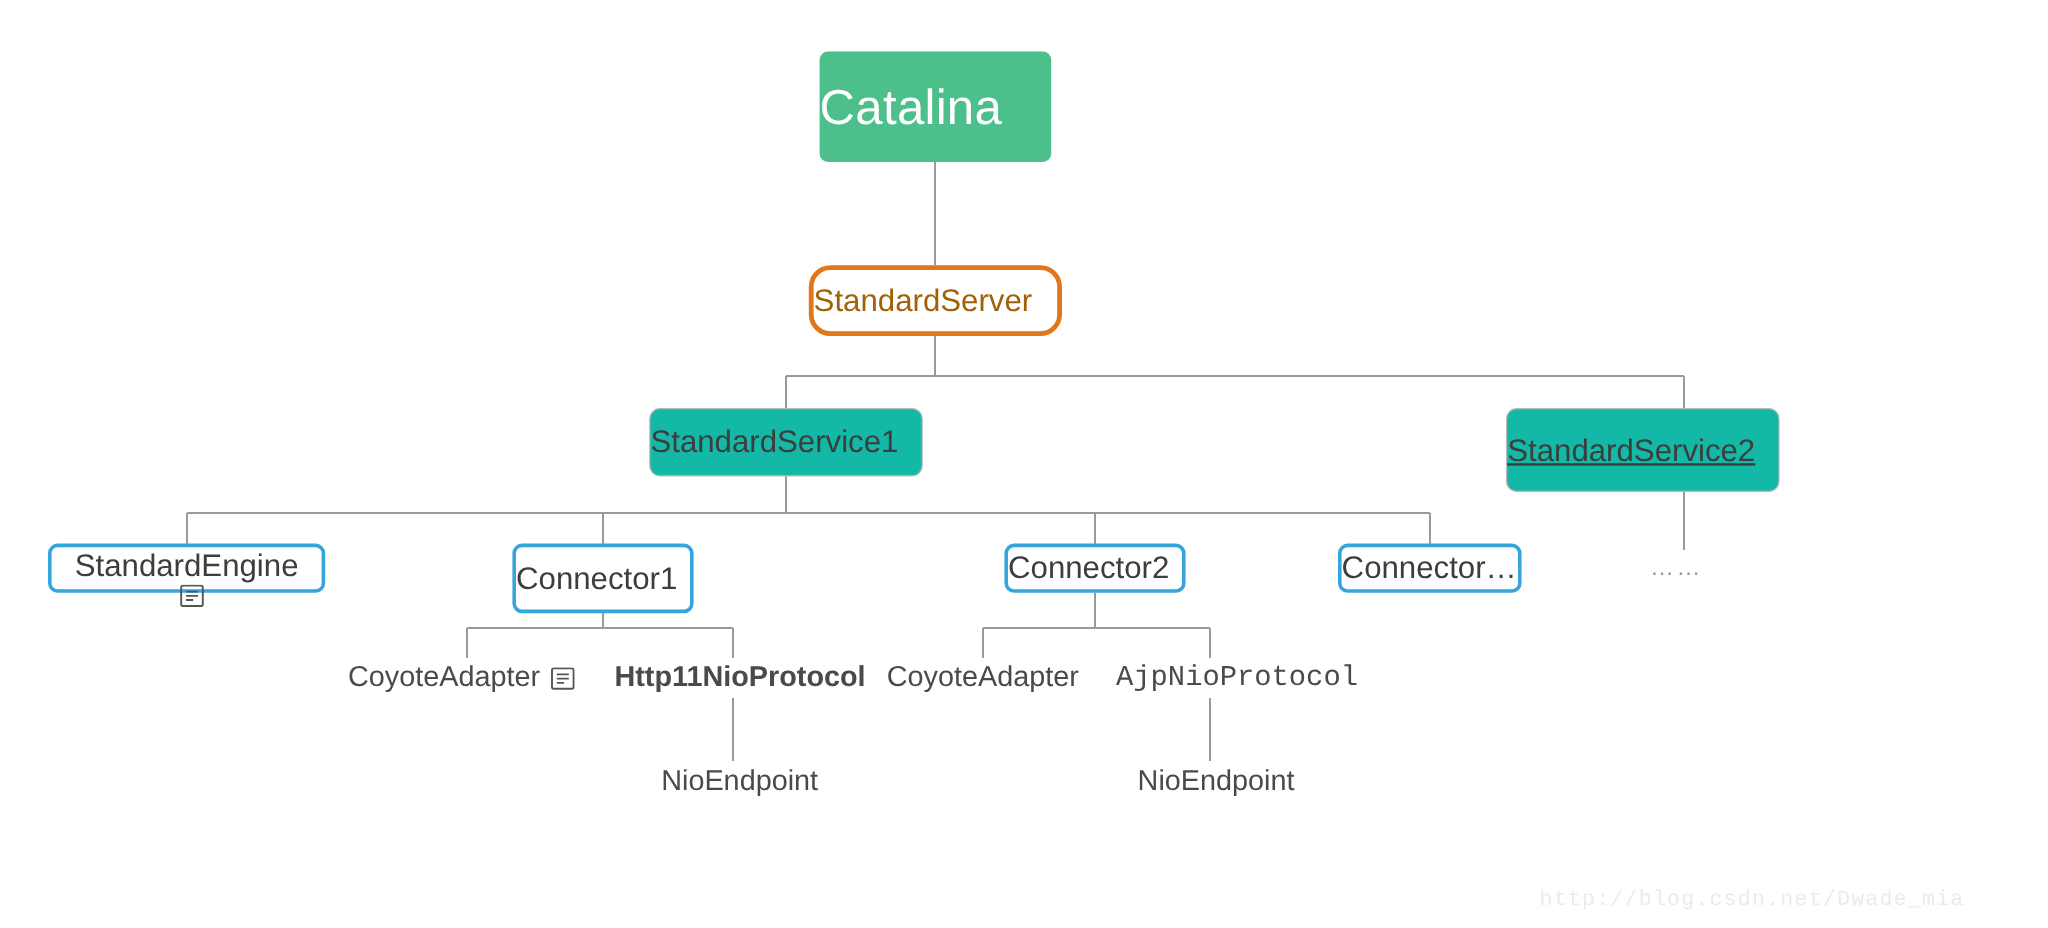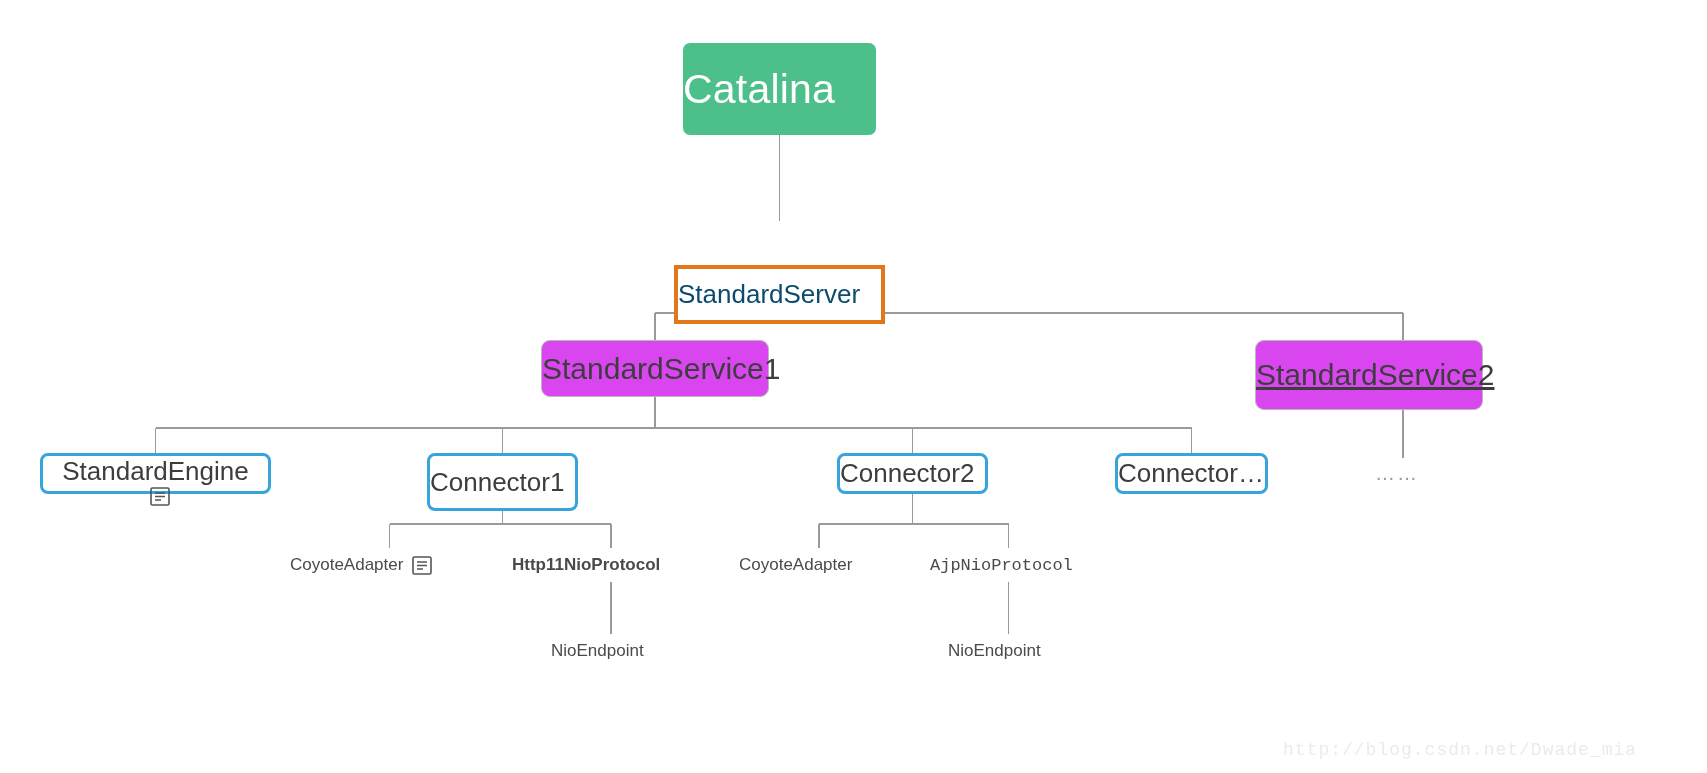--- a/index.html
+++ b/index.html
@@ -45,50 +45,49 @@
     border-radius: 7px;
     color: #ffffff;
     font-size: 41px;
     letter-spacing: 0.2px;
   }
 
   
   .node.orange {
     background: #ffffff;
     border: 4px solid #e2761b;
-    border-radius: 0;
-    color: #0c4a6e;
+    border-radius: 18px;
+    color: #a16207;
     font-size: 26px;
-    margin-top: 44px;
   }
 
   
   .node.gray {
-    background: #d946ef;
+    background: #14b8a6;
     border: 1.6px solid #b8b8b8;
     border-radius: 9px;
     color: #3d3d3d;
-    font-size: 30px;
+    font-size: 26px;
   }
 
   
   .node.blue {
     background: #ffffff;
     border: 3px solid #37a5dd;
     border-radius: 8px;
     color: #3d3d3d;
     font-size: 26px;
   }
 
   
   .node.plain {
     background: transparent;
     border: none;
     color: #4a4a4a;
-    font-size: 17px;
+    font-size: 24px;
   }
 
   
   .node.dots {
     background: transparent;
     border: none;
     color: #9a9a9a;
     font-size: 20px;
     letter-spacing: 2px;
   }

